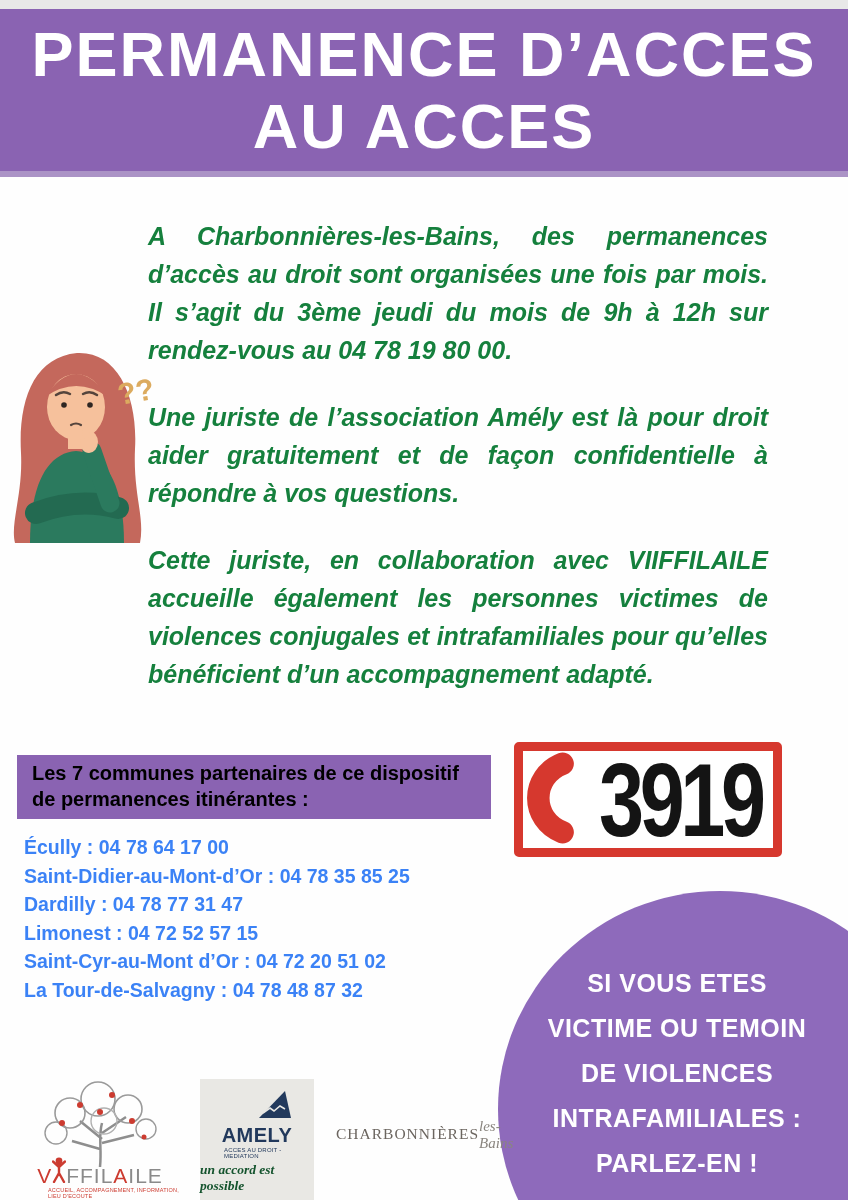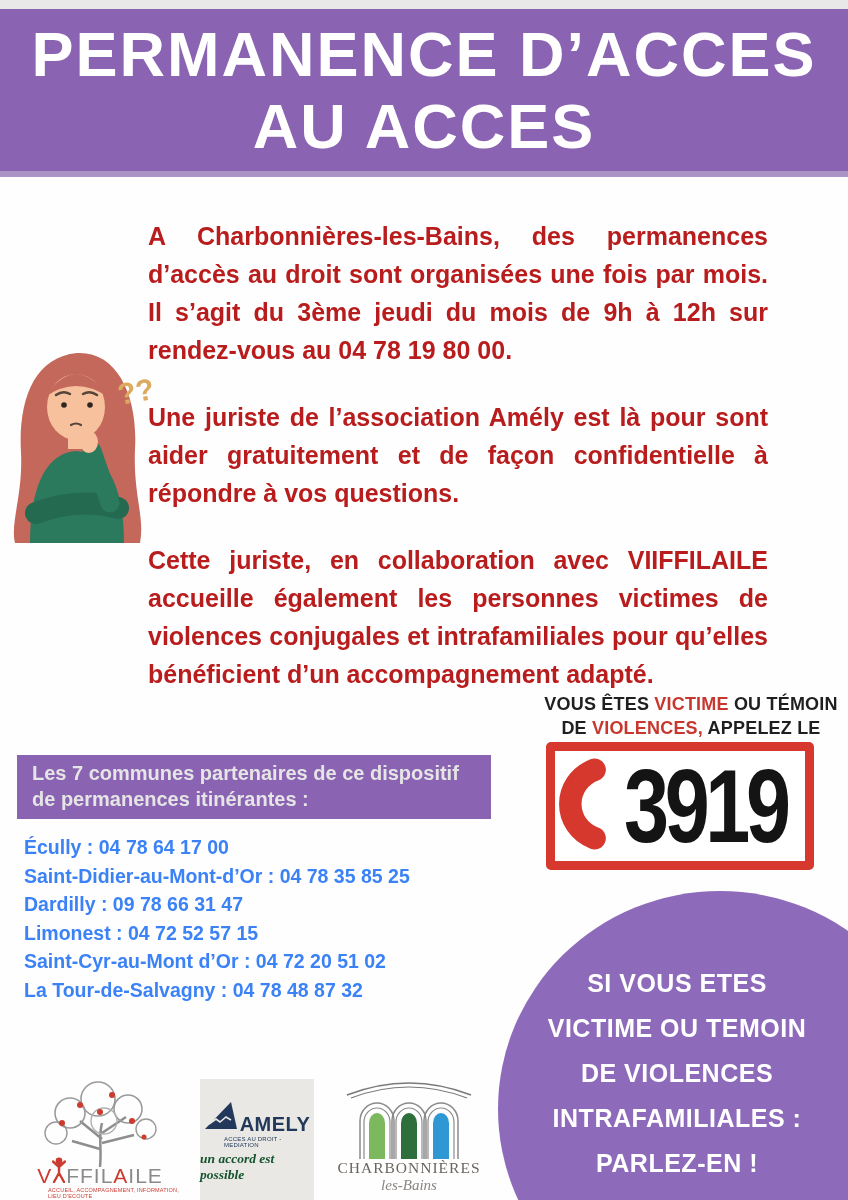--- a/index.html
+++ b/index.html
@@ -15,45 +15,45 @@
     display:flex; align-items:center; justify-content:center;
   }
   .header-title {
     color:#ffffff; font-weight:bold; font-size:63px; line-height:72px;
     letter-spacing:2px; text-align:center; margin:0;
   }
   
   .paragraphs { position:absolute; left:148px; top:208px; width:620px; }
   .paragraphs p {
     margin:0 0 29px 0; text-align:justify;
-    color:#b91c1c; font-weight:bold; font-size:25px; line-height:38px;
+    color:#15803d; font-weight:bold; font-size:25px; line-height:38px;font-style:italic;
   }
   
   .illustration { position:absolute; left:2px; top:336px; width:162px; height:200px; }
   
   .victim-banner {
     position:absolute; left:541px; top:683px; width:300px;
     text-align:center; color:#1f1f1f; font-weight:bold; font-size:18px;
     line-height:24px; letter-spacing:0.2px;
   }
   .victim-banner .red { color:#c8372e; }
   
   .hotline-box {
-    position:absolute; left:546px; top:733px; width:268px; height:128px;
+    position:absolute; left:514px; top:733px; width:268px; height:115px;
     box-sizing:border-box; border:9px solid #d6382e; border-radius:5px;
-    background:#ffffff; display:flex; align-items:center; justify-content:flex-start; gap:4px;
+    background:#ffffff; display:flex; align-items:center; justify-content:space-between; gap:4px;
   }
   .hotline-number {
     font-weight:bold; font-size:92px; line-height:1; color:#141414;
     letter-spacing:-5px; transform:scale(0.88,1.12); transform-origin:center;
   }
   
   .communes-banner {
     position:absolute; left:17px; top:746px; width:474px; box-sizing:border-box;
-    background:#8a63b2; color:#e5e5e5; font-weight:bold; font-size:20px;
+    background:#8a63b2; color:#000000; font-weight:bold; font-size:20px;
     line-height:26px; padding:5px 15px 7px 15px;
   }
   .communes-list {
     position:absolute; left:24px; top:824px; width:470px;
     color:#3b82f6; font-weight:bold; font-size:19.5px; line-height:28.5px;
   }
   
   .circle-callout {
     position:absolute; left:498px; top:882px; width:444px; height:436px;
     border-radius:50%; background:#8e6abb;
@@ -71,30 +71,30 @@
   }
   .viffilaile-name .red { color:#cc3b30; }
   .viffilaile-tagline {
     position:absolute; left:34px; top:108px; width:140px;
     font-size:5.5px; color:#cc3b30; letter-spacing:0.2px;
   }
   .logo-amely {
     position:absolute; left:200px; top:1070px; width:114px; height:124px;
     background:#e9e8e4; display:flex; flex-direction:column; align-items:center; justify-content:center;
   }
-  .amely-row { display:flex; align-items:flex-end; gap:2px; }
+  .amely-row { display:flex; align-items:flex-end; gap:2px;flex-direction:column; }
   .amely-name { color:#22395c; font-weight:bold; font-size:20px; line-height:20px; letter-spacing:0.5px; }
   .amely-subtitle { color:#22395c; font-size:6px; margin:2px 0 0 24px; letter-spacing:0.2px; }
   .amely-tagline {
     color:#14532d; font-family:"Liberation Serif", serif; font-style:italic;
     font-weight:bold; font-size:13.5px; margin-top:3px;
   }
   .logo-charb {
     position:absolute; left:336px; top:1060px; width:146px; height:132px;
-    display:flex; flex-direction:column; align-items:center;
+    display:flex; flex-direction:row; align-items:center;
   }
   .charb-name {
     color:#6b655f; font-family:"Liberation Serif", serif; font-size:15.5px;
     letter-spacing:1px; margin-top:-2px;
   }
   .charb-subtitle {
     color:#8a857f; font-family:"Liberation Serif", serif; font-style:italic;
     font-size:15px; margin-top:0px;
   }
 </style>
@@ -105,21 +105,21 @@
 
   <div class="header">
     <div class="header-title">
       <div>PERMANENCE D’ACCES</div>
       <div>AU ACCES</div>
     </div>
   </div>
 
   <div class="paragraphs">
     <p>A Charbonnières-les-Bains, des permanences d’accès au droit sont organisées une fois par mois. Il s’agit du 3ème jeudi du mois de 9h à 12h sur rendez-vous au 04 78 19 80 00.</p>
-    <p>Une juriste de l’association Amély est là pour sont aider gratuitement et de façon confidentielle à répondre à vos questions.</p>
+    <p>Une juriste de l’association Amély est là pour droit aider gratuitement et de façon confidentielle à répondre à vos questions.</p>
     <p>Cette juriste, en collaboration avec VIIFFILAILE accueille également les personnes victimes de violences conjugales et intrafamiliales pour qu’elles bénéficient d’un accompagnement adapté.</p>
   </div>
 
   <div class="illustration">
     <svg width="162" height="200" viewBox="0 0 162 200">
 
       <path d="M75,8 C32,12 16,55 19,108 C21,150 8,178 13,198 L138,198 C143,172 131,150 133,104 C136,52 116,6 75,8 Z" fill="#c4685c"></path>
 
       <ellipse cx="74" cy="62" rx="29" ry="33" fill="#f6c19c"></ellipse>
 
@@ -141,40 +141,36 @@
 
       <path d="M108,158 L90,106" stroke="#2b7a5e" stroke-width="19" fill="none" stroke-linecap="round"></path>
 
       <ellipse cx="87" cy="97" rx="9" ry="11" fill="#f6c19c"></ellipse>
       <ellipse cx="84" cy="88" rx="4" ry="6" fill="#f6c19c"></ellipse>
 
       <text x="116" y="58" font-size="30" font-weight="bold" fill="#dcab5f" transform="rotate(-10 128 50)">??</text>
     </svg>
   </div>
 
-  <div class="victim-banner">
-    <div><span>VOUS ÊTES </span><span class="red">VICTIME</span><span> OU TÉMOIN</span></div>
-    <div><span>DE </span><span class="red">VIOLENCES,</span><span> APPELEZ LE</span></div>
-  </div>
 
   <div class="hotline-box">
     <span>
       <svg width="54" height="92" viewBox="0 0 60 96">
         <path d="M44,10 C8,24 8,72 44,86" stroke="#d6382e" stroke-width="25" fill="none" stroke-linecap="round"></path>
       </svg>
     </span>
     <span class="hotline-number">3919</span>
   </div>
 
   <div class="communes-banner">Les 7 communes partenaires de ce dispositif de permanences itinérantes :</div>
 
   <div class="communes-list">
     <div>Écully : 04 78 64 17 00</div>
     <div>Saint-Didier-au-Mont-d’Or : 04 78 35 85 25</div>
-    <div>Dardilly : 09 78 66 31 47</div>
+    <div>Dardilly : 04 78 77 31 47</div>
     <div>Limonest : 04 72 52 57 15</div>
     <div>Saint-Cyr-au-Mont d’Or : 04 72 20 51 02</div>
     <div>La Tour-de-Salvagny : 04 78 48 87 32</div>
   </div>
 
   <div class="circle-callout">
     <div class="circle-message">SI VOUS ETES
 VICTIME OU TEMOIN
 DE VIOLENCES
 INTRAFAMILIALES :

